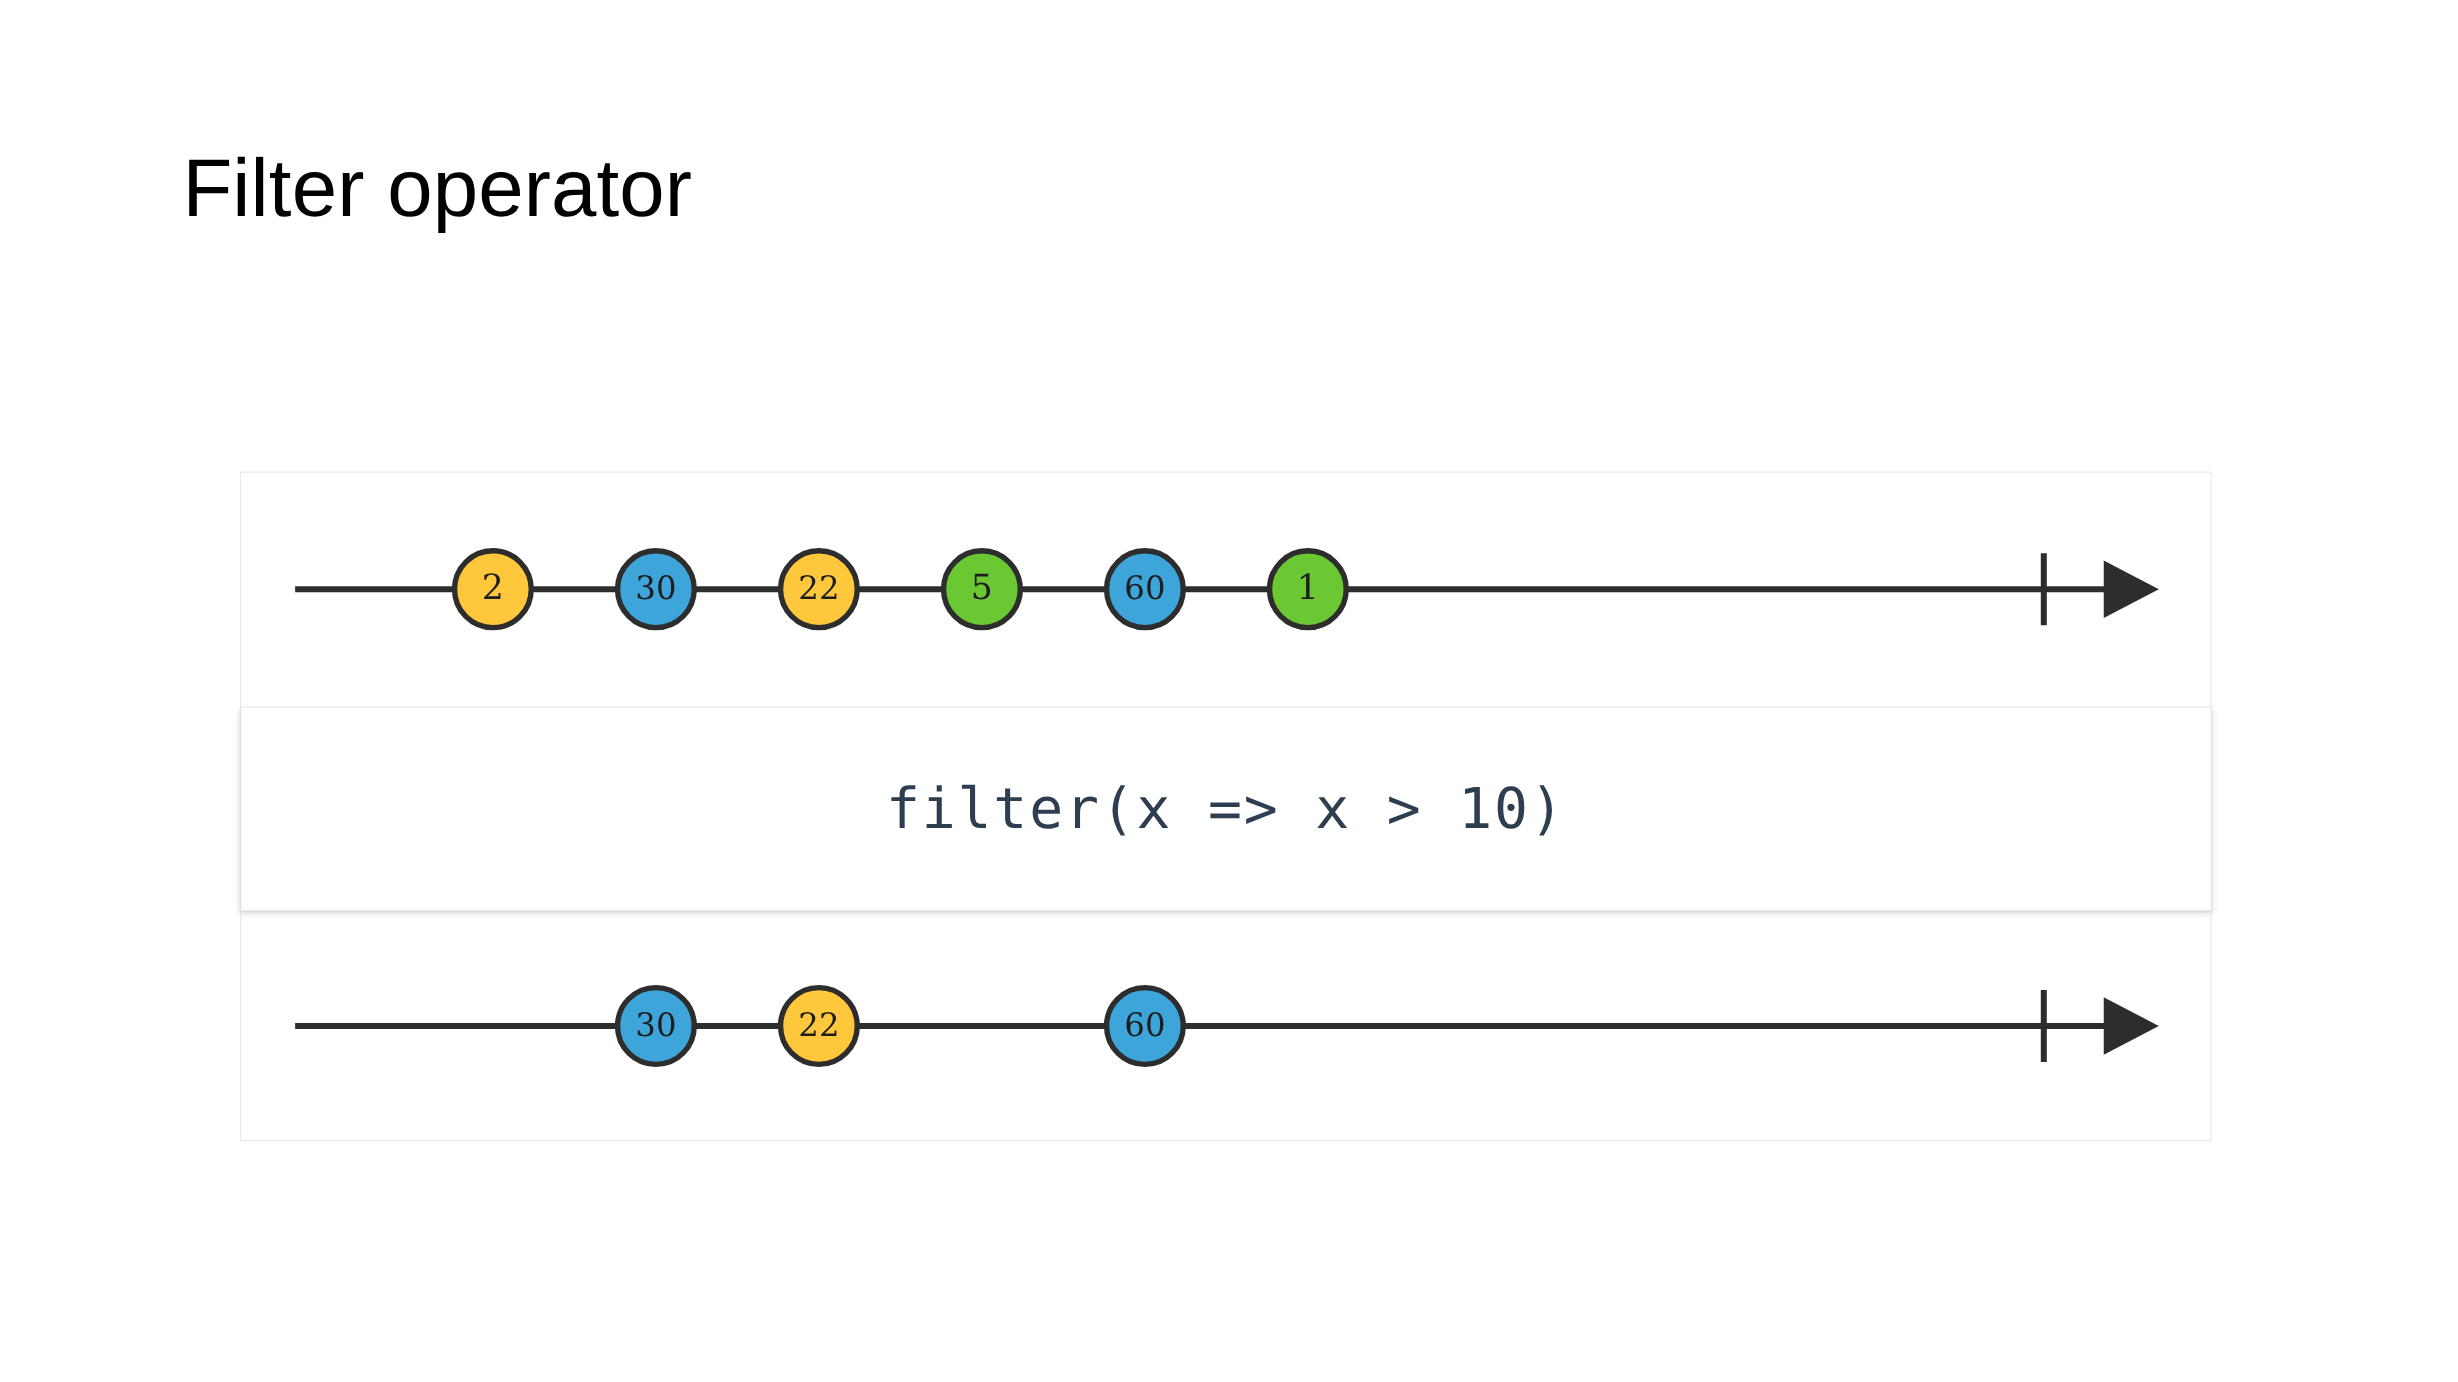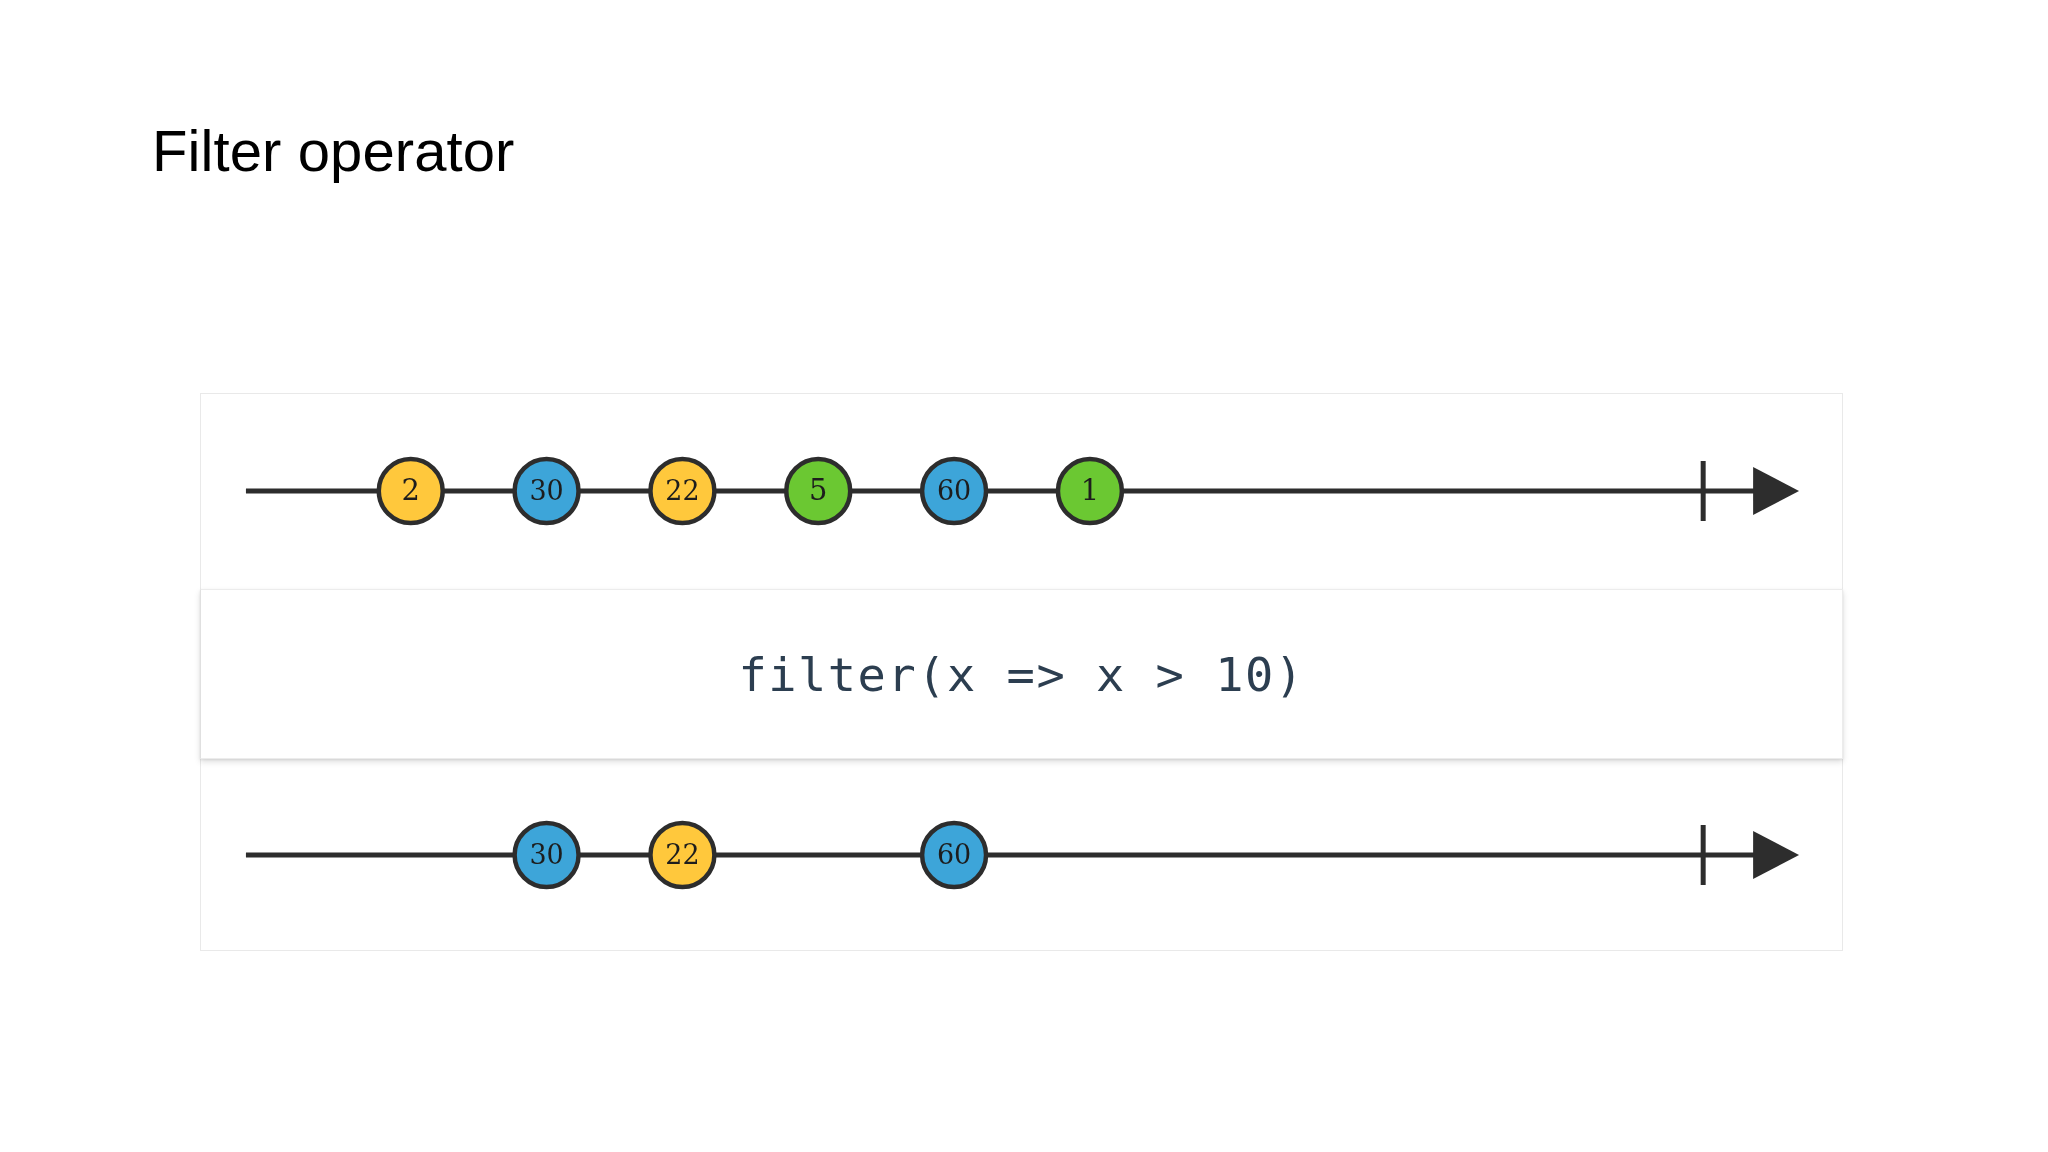--- a/index.html
+++ b/index.html
@@ -16,21 +16,21 @@
     font-family: "Liberation Sans", sans-serif;
     -webkit-font-smoothing: antialiased;
   }
 
   
   .slide-title {
     position: absolute;
     left: 152px;
     top: 118px;
     font-family: "Liberation Sans", sans-serif;
-    font-size: 58px;
+    font-size: 68px;
     font-weight: 300;
     letter-spacing: 0.1px;
     color: #000000;
     line-height: 1.15;
     white-space: nowrap;
   }
 
   
   .marble-diagram {
     position: absolute;

